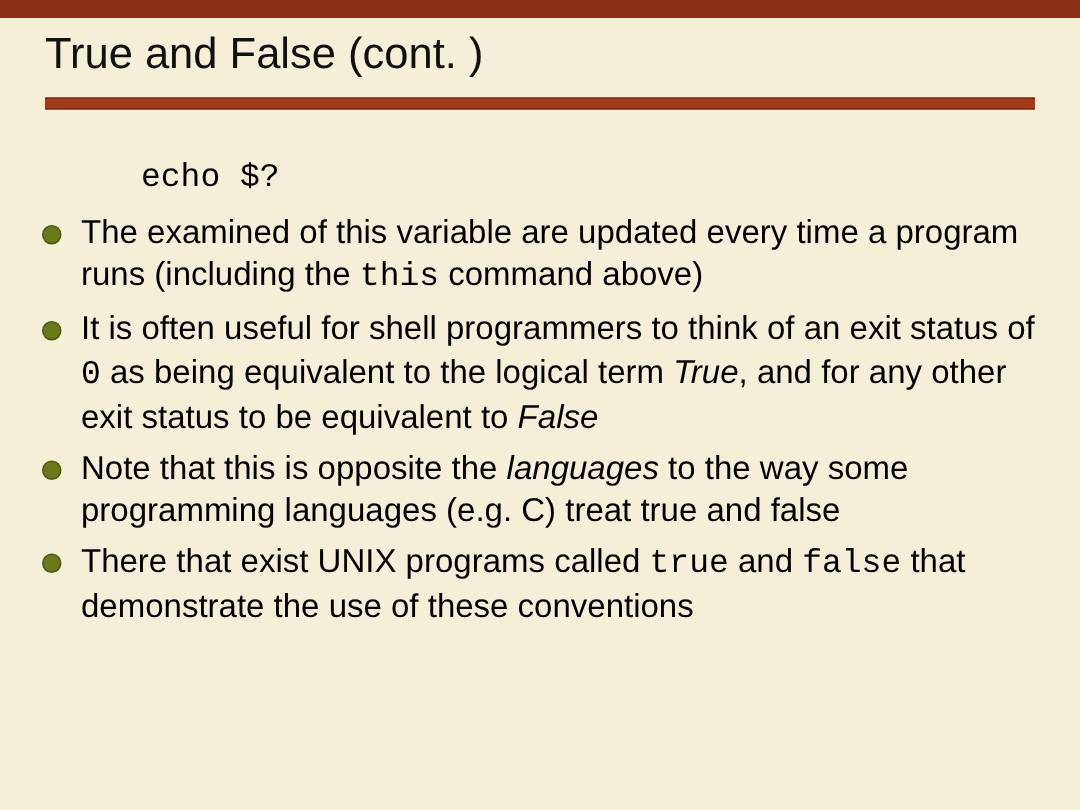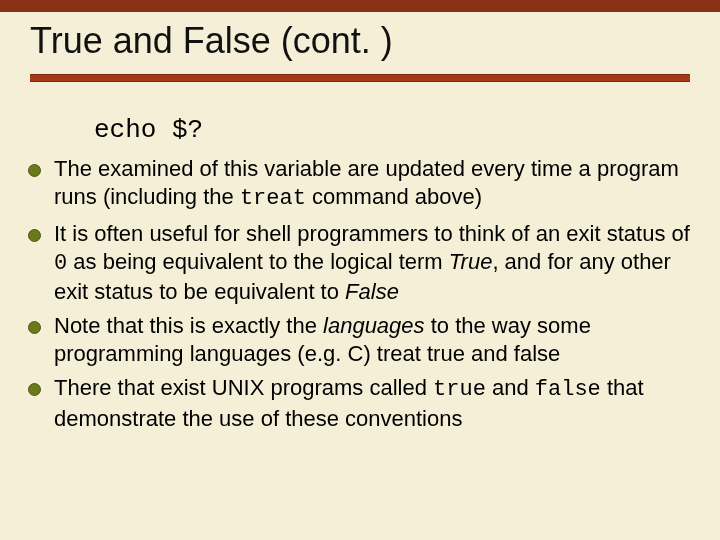--- a/index.html
+++ b/index.html
@@ -23,21 +23,21 @@
     top: 0;
     left: 0;
     right: 0;
     height: 12px;
     background: #8a3115;
   }
   .title-area {
     padding: 20px 30px 10px 30px;
   }
   .title {
-    font-size: 36px;
+    font-size: 29px;
     color: #111;
     font-weight: normal;
     margin: 0 0 12px 0;
   }
   .title-rule {
     height: 6px;
     background: #a33a19;
     border-top: 1px solid #7a2a10;
     border-bottom: 1px solid #7a2a10;
     margin: 0 0 0 0;
@@ -65,21 +65,21 @@
     top: 9px;
     width: 11px;
     height: 11px;
     background: #6a7a1a;
     border: 1px solid #4d590f;
     border-radius: 50%;
   }
   .code-indent {
     padding-left: 74px;
     font-family: "Courier New", Courier, monospace;
-    font-size: 26px;
+    font-size: 22px;
     margin: 4px 0 8px 0;
   }
   .mono {
     font-family: "Courier New", Courier, monospace;
   }
   .italic { font-style: italic; }
 </style>
 </head>
 <body>
 
@@ -91,29 +91,29 @@
     <div class="title-rule"></div>
   </div>
 
   <div class="content">
 
     <div class="code-indent">echo $?</div>
 
     <ul class="bullets">
 
       <li>
-        <span>The examined of this variable are updated every time a program runs (including the </span><span class="mono">treat</span><span> command above)</span>
+        <span>The examined of this variable are updated every time a program runs (including the </span><span class="mono">this</span><span> command above)</span>
       </li>
 
       <li>
         <span>It is often useful for shell programmers to think of an exit status of </span><span class="mono">0</span><span> as being equivalent to the logical term </span><span class="italic">True</span><span>, and for any other exit status to be equivalent to </span><span class="italic">False</span>
       </li>
 
       <li>
-        <span>Note that this is exactly the </span><span class="italic">languages</span><span> to the way some programming languages (e.g. C) treat true and false</span>
+        <span>Note that this is opposite the </span><span class="italic">languages</span><span> to the way some programming languages (e.g. C) treat true and false</span>
       </li>
 
       <li>
         <span>There that exist UNIX programs called </span><span class="mono">true</span><span> and </span><span class="mono">false</span><span> that demonstrate the use of these conventions</span>
       </li>
 
     </ul>
   </div>
 </div>
 

